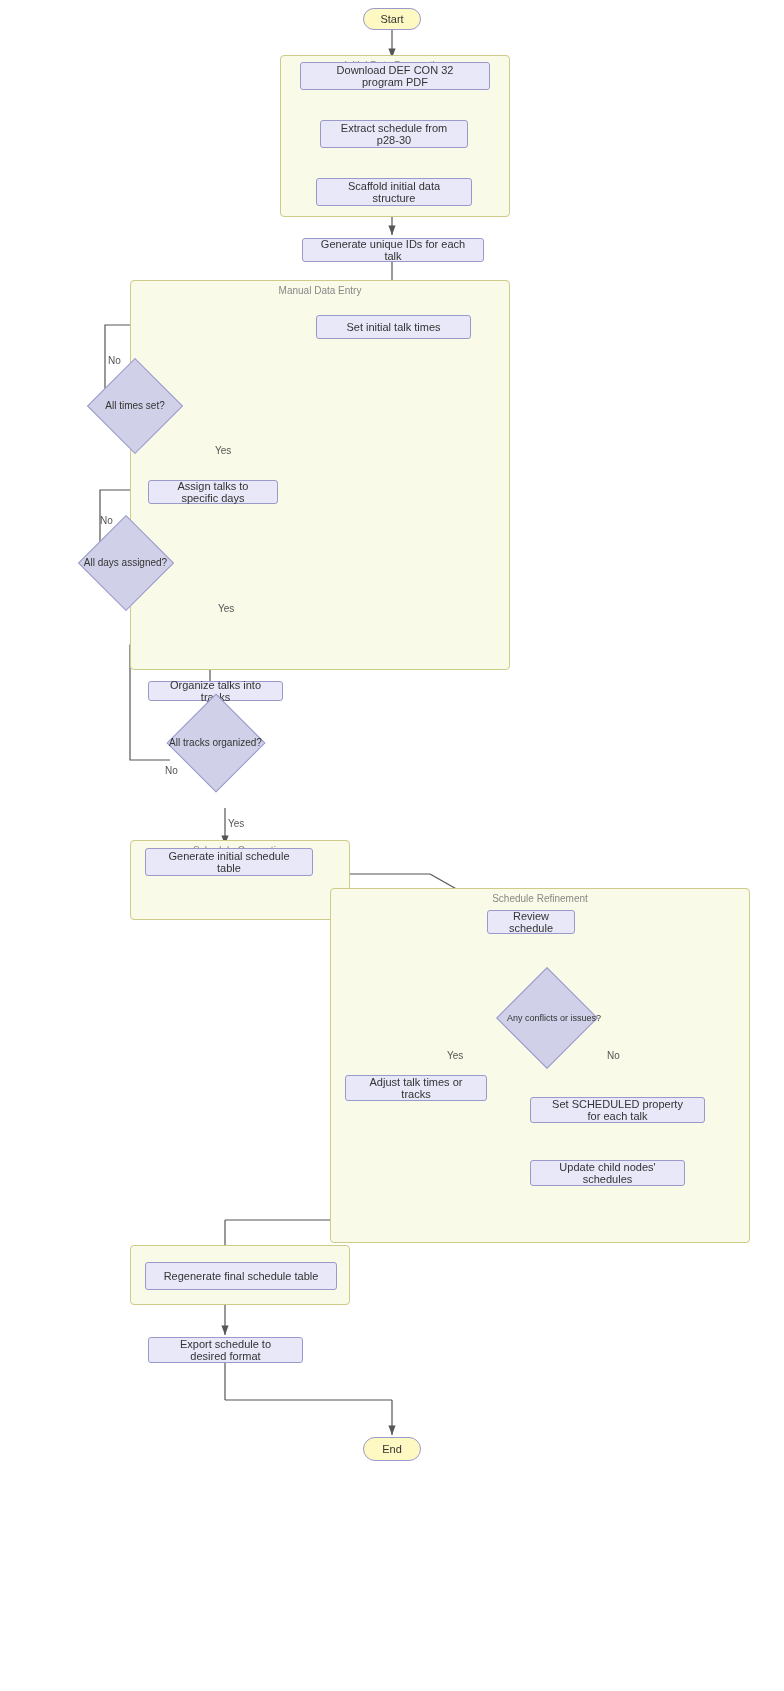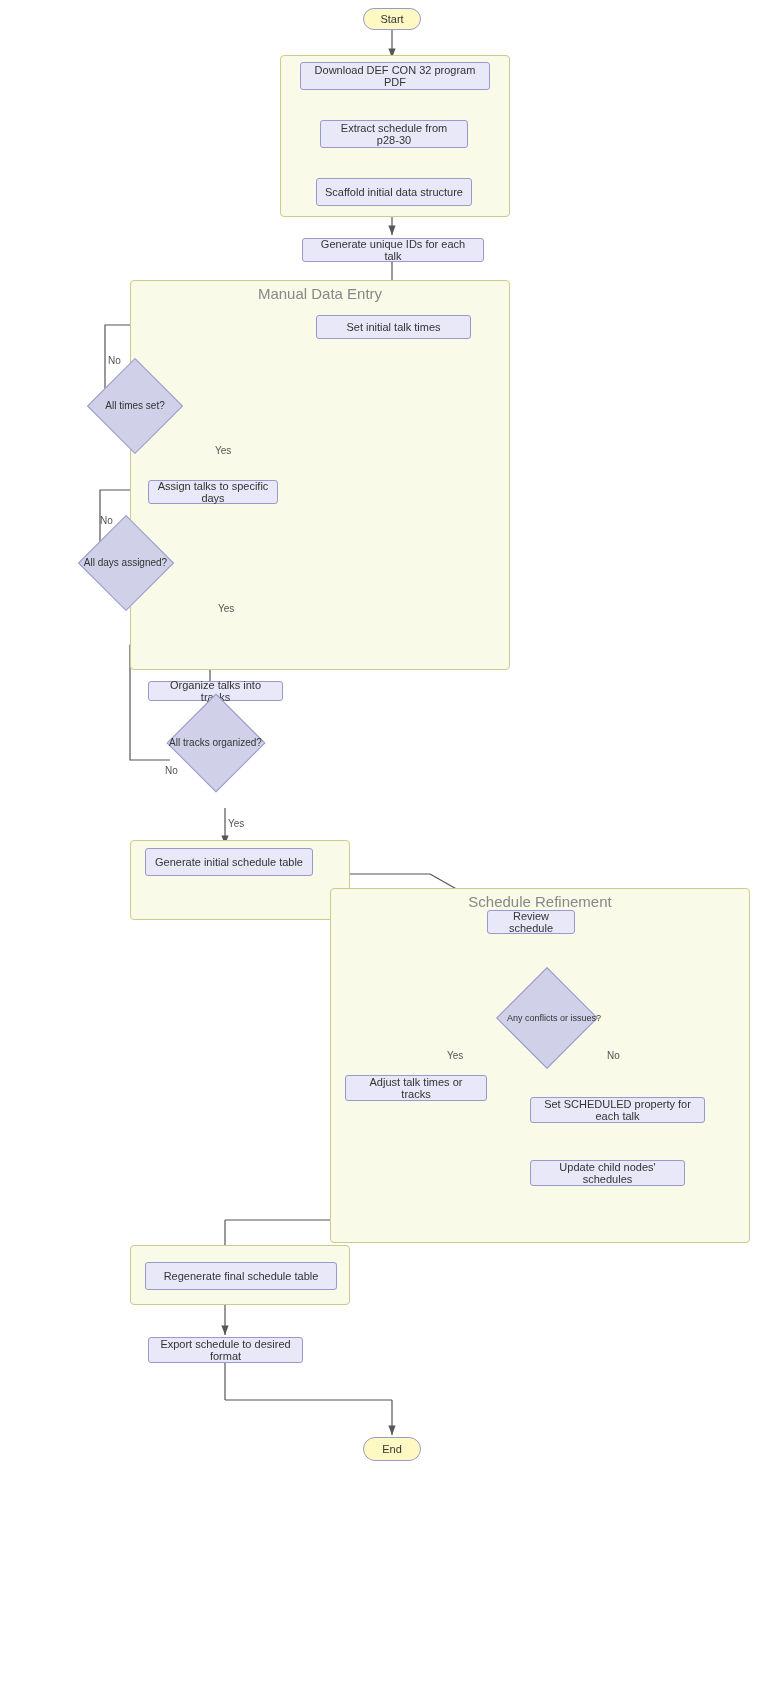--- a/index.html
+++ b/index.html
@@ -20,21 +20,21 @@
     
     .box {
       position: absolute;
       background: #e8e8f8;
       border: 1px solid #9999cc;
       border-radius: 3px;
       text-align: center;
       display: flex;
       align-items: center;
       justify-content: center;
-      padding: 4px 8px;
+      padding: 4px 16px;
       font-size: 11px;
       color: #333;
     }
     
     .diamond-wrap {
       position: absolute;
       display: flex;
       align-items: center;
       justify-content: center;
     }
@@ -53,21 +53,21 @@
     }
     
     .group {
       position: absolute;
       border: 1px solid #cccc88;
       background: #fafae8;
       border-radius: 4px;
     }
     .group-label {
       position: absolute;
-      font-size: 15px;
+      font-size: 10px;
       color: #888;
       top: 4px;
       left: 50%;
       transform: translateX(-50%);
       white-space: nowrap;
     }
     
     .arrows-svg {
       position: absolute;
       top: 0;

